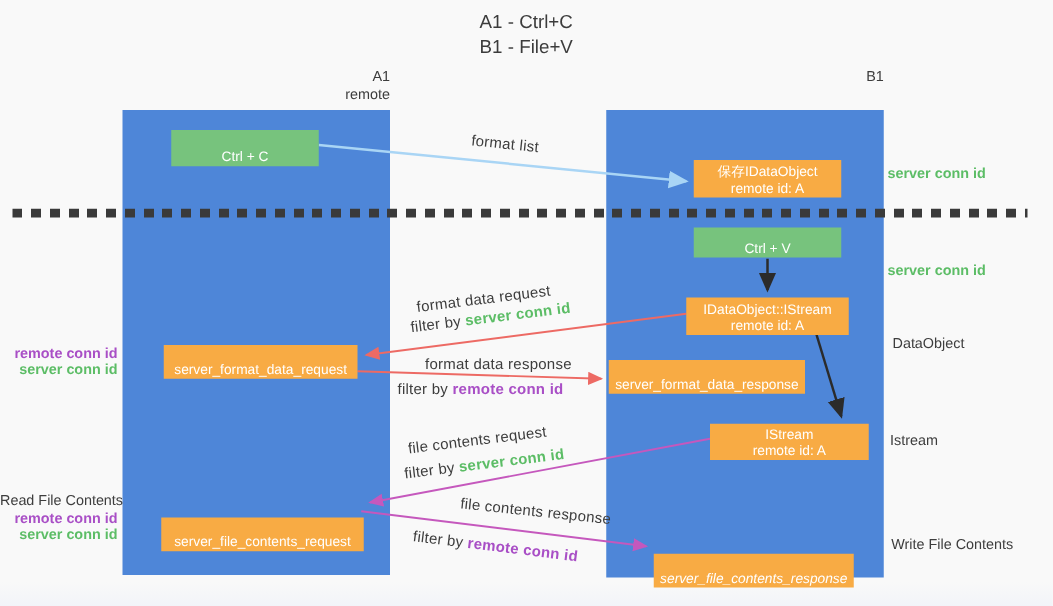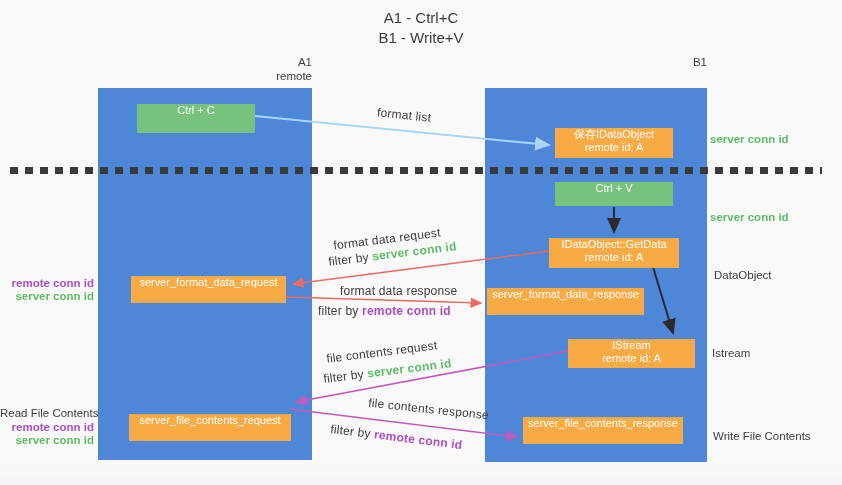--- a/index.html
+++ b/index.html
@@ -24,21 +24,21 @@
   }
   .lane{
     background:#4e86d8;
   }
   .dotted{
     left:10px;top:167px;width:812px;height:7px;
     background:repeating-linear-gradient(to right,#3a3a3a 0 8px,transparent 8px 15px);
   }
   .node{
     color:#fff;text-align:center;font-size:11px;
-    display:flex;flex-direction:column;justify-content:flex-start;
+    display:flex;flex-direction:column;justify-content:flex-end;
     box-sizing:border-box;
   }
   .node .nline{line-height:13px;}
   .green{background:#77c37d;}
   .orange{background:#f8ab44;}
   .side-label{font-size:11.5px;line-height:12.5px;white-space:nowrap;}
   .txt-green{color:#5cbd66;font-weight:bold;}
   .txt-purple{color:#a94fc6;font-weight:bold;}
   .txt-black{color:#3d3d3d;}
   .flow-label{
@@ -48,21 +48,21 @@
   .left-stack{text-align:right;}
   svg.arrows{left:0;top:0;pointer-events:none;}
 </style>
 </head>
 <body>
 
 <div class="canvas">
 
   <div class="abs title">
     <div>A1 - Ctrl+C</div>
-    <div>B1 - Write+V</div>
+    <div>B1 - File+V</div>
   </div>
 
   <div class="abs col-header" style="left:98px;top:55px;width:214px;">
     <div>A1</div>
     <div>remote</div>
   </div>
   <div class="abs col-header" style="left:485px;top:55px;width:222px;">
     <div>B1</div>
   </div>
 
@@ -102,51 +102,51 @@
   <div class="abs node orange" style="left:555px;top:128px;width:118px;height:30px;">
     <div class="nline">保存IDataObject</div>
     <div class="nline">remote id: A</div>
   </div>
 
   <div class="abs node green" style="left:555px;top:182px;width:118px;height:24px;">
     <div class="nline">Ctrl + V</div>
   </div>
 
   <div class="abs node orange" style="left:549px;top:238px;width:130px;height:30px;">
-    <div class="nline">IDataObject::GetData</div>
+    <div class="nline">IDataObject::IStream</div>
     <div class="nline">remote id: A</div>
   </div>
 
   <div class="abs node orange" style="left:487px;top:288px;width:157px;height:27px;">
     <div class="nline">server_format_data_response</div>
   </div>
 
   <div class="abs node orange" style="left:131px;top:276px;width:155px;height:27px;">
     <div class="nline">server_format_data_request</div>
   </div>
 
   <div class="abs node orange" style="left:568px;top:339px;width:127px;height:29px;">
     <div class="nline">IStream</div>
     <div class="nline">remote id: A</div>
   </div>
 
   <div class="abs node orange" style="left:129px;top:380px;width:162px;height:27px;margin-top:34px;">
     <div class="nline">server_file_contents_request</div>
   </div>
 
-  <div class="abs node orange" style="left:523px;top:417px;width:160px;height:27px;">
+  <div class="abs node orange" style="left:523px;top:443px;width:160px;height:27px;font-style:italic;">
     <div class="nline">server_file_contents_response</div>
   </div>
 
   <div class="abs side-label left-stack" style="left:0;top:277px;width:94px;">
     <div class="txt-purple">remote conn id</div>
     <div class="txt-green">server conn id</div>
   </div>
 
-  <div class="abs side-label left-stack" style="left:0;top:394px;width:94px;margin-top:12px;">
+  <div class="abs side-label left-stack" style="left:0;top:394px;width:94px;">
     <div class="txt-black" style="line-height:15px;">Read File Contents</div>
     <div class="txt-purple">remote conn id</div>
     <div class="txt-green">server conn id</div>
   </div>
 
   <div class="abs side-label txt-green" style="left:710px;top:133px;">server conn id</div>
   <div class="abs side-label txt-green" style="left:710px;top:211px;">server conn id</div>
   <div class="abs side-label txt-black" style="left:714px;top:245px;margin-top:24px;">DataObject</div>
   <div class="abs side-label txt-black" style="left:712px;top:347px;">Istream</div>
   <div class="abs side-label txt-black" style="left:713px;top:430px;">Write File Contents</div>

